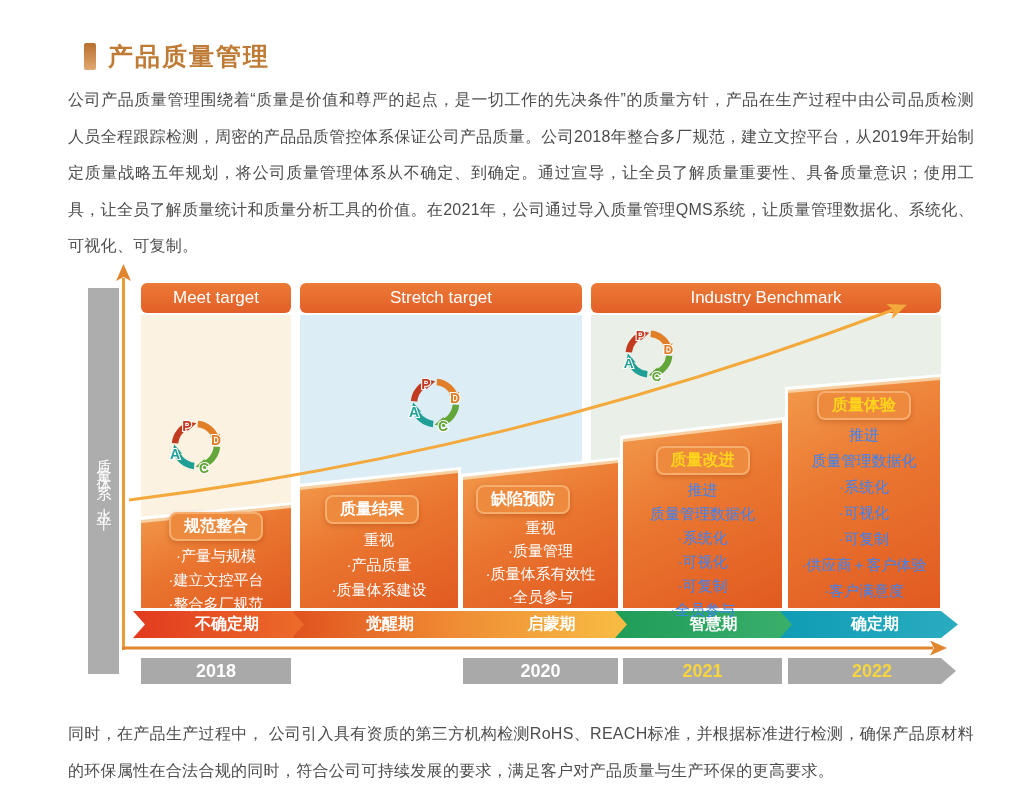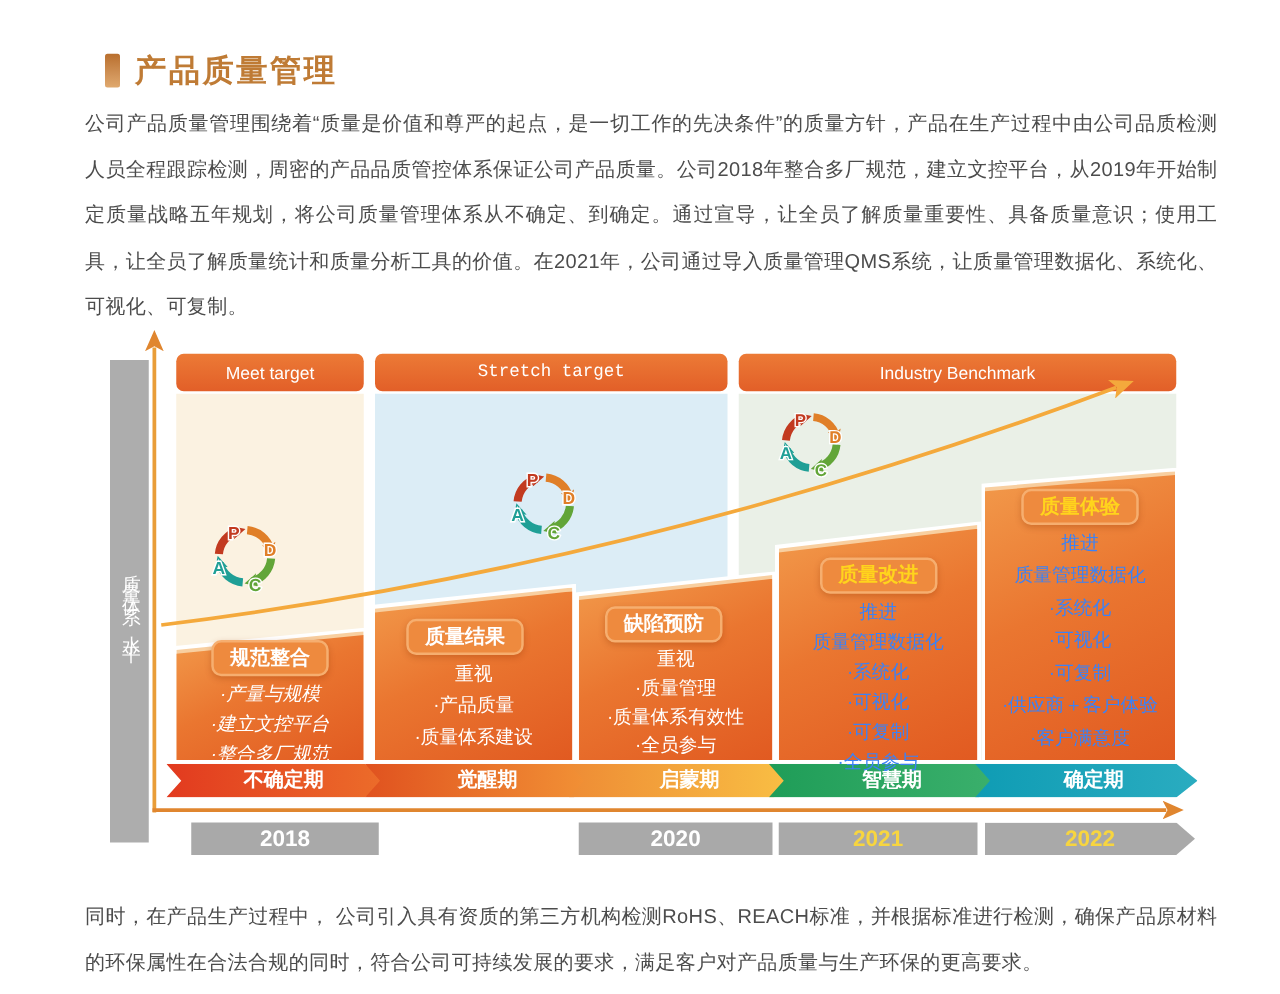--- a/index.html
+++ b/index.html
@@ -27,21 +27,21 @@
              writing-mode:vertical-rl; display:flex; align-items:center; justify-content:center;
              color:#fff; font-size:15px; letter-spacing:9px; }
 
   .bg-block { top:55px; height:293px; }
   .bg-cream { background:#fbf2e1; }
   .bg-blue  { background:#dcedf6; }
   .bg-sage  { background:#eaf0e7; }
 
   .banner { top:23px; height:30px; border-radius:6px;
             background:linear-gradient(180deg,#ec7a36,#e25f28);
-            color:#fff; font-size:14px; display:flex; align-items:center; justify-content:center;
+            color:#fff; font-size:17px; display:flex; align-items:center; justify-content:center;
             z-index:2; }
 
   .wave { clip-path: polygon(0 var(--off), 100% 0, 100% 100%, 0 100%); }
   .wave.white { background:#ffffff; z-index:1; }
   .wave.band  { background:#f8cfa0; z-index:1; }
   .wave.fill  { background:linear-gradient(155deg,#f29a4b 0%,#ea7630 45%,#e15a21 100%); z-index:1; }
 
   .badge-row { display:flex; justify-content:center; z-index:3; }
   .badge { background:#ee8a3e; border:2px solid #f6ae6f; border-radius:8px;
            padding:2px 13px; font-size:16px; font-weight:bold; color:#fff;
@@ -83,21 +83,21 @@
 
   <div class="diagram">
 
     <div class="abs sidebar">质量体系 水平</div>
 
     <div class="abs bg-block bg-cream" style="left:56px;width:150px;"></div>
     <div class="abs bg-block bg-blue" style="left:215px;width:282px;"></div>
     <div class="abs bg-block bg-sage" style="left:506px;width:350px;"></div>
 
     <div class="abs banner" style="left:56px;width:150px;">Meet target</div>
-    <div class="abs banner" style="left:215px;width:282px;font-family:Liberation Mono, monospace;">Stretch target</div>
+    <div class="abs banner" style="left:215px;width:282px;">Stretch target</div>
     <div class="abs banner" style="left:506px;width:350px;">Industry Benchmark</div>
 
     <div class="abs wave white" style="--off:15px;left:53px;width:156px;top:242px;height:106px;"></div>
     <div class="abs wave band" style="--off:15px;left:56px;width:150px;top:245px;height:103px;"></div>
     <div class="abs wave fill" style="--off:15px;left:56px;width:150px;top:248px;height:100px;"></div>
 
     <div class="abs wave white" style="--off:17px;left:212px;width:164px;top:207px;height:141px;"></div>
     <div class="abs wave band" style="--off:17px;left:215px;width:158px;top:210px;height:138px;"></div>
     <div class="abs wave fill" style="--off:17px;left:215px;width:158px;top:213px;height:135px;"></div>
 
@@ -112,31 +112,31 @@
     <div class="abs wave white" style="--off:13px;left:700px;width:158px;top:114px;height:234px;"></div>
     <div class="abs wave band" style="--off:13px;left:703px;width:152px;top:117px;height:231px;"></div>
     <div class="abs wave fill" style="--off:13px;left:703px;width:152px;top:120px;height:228px;"></div>
 
     <div class="abs badge-row" style="left:56px;width:150px;top:252px;">
         <span class="badge">规范整合</span>
       </div>
     <div class="abs badge-row" style="left:215px;width:144px;top:235px;">
         <span class="badge">质量结果</span>
       </div>
-    <div class="abs badge-row" style="left:357px;width:136px;top:225px;justify-content:flex-end;">
+    <div class="abs badge-row" style="left:370px;width:136px;top:225px;">
         <span class="badge">缺陷预防</span>
       </div>
     <div class="abs badge-row" style="left:538px;width:159px;top:186px;">
         <span class="badge yellow">质量改进</span>
       </div>
     <div class="abs badge-row" style="left:703px;width:152px;top:131px;">
         <span class="badge yellow">质量体验</span>
       </div>
 
-    <div class="abs items" style="left:53px;width:156px;top:284px;line-height:24px;font-style:italic;">
+    <div class="abs items" style="left:53px;width:156px;top:284px;line-height:24px;">
       <div>·产量与规模</div>
       <div>·建立文控平台</div>
       <div>·整合多厂规范</div>
     </div>
     <div class="abs items" style="left:215px;width:158px;top:267px;line-height:25px;">
       <div>重视</div>
       <div>·产品质量</div>
       <div>·质量体系建设</div>
     </div>
     <div class="abs items" style="left:375px;width:161px;top:256px;line-height:23px;">
@@ -162,21 +162,21 @@
       <div>·供应商＋客户体验</div>
       <div>·客户满意度</div>
     </div>
 
     <div class="abs stage c1" style="left:48px;width:176px;">不确定期</div>
     <div class="abs stage c2" style="left:207px;width:184px;">觉醒期</div>
     <div class="abs stage c3" style="left:370px;width:181px;">启蒙期</div>
     <div class="abs stage c4" style="left:530px;width:185px;">智慧期</div>
     <div class="abs stage c5" style="left:695px;width:178px;">确定期</div>
 
-    <div class="abs yearbar" style="left:68px;width:150px;">2018</div>
+    <div class="abs yearbar" style="left:56px;width:150px;">2018</div>
     <div class="abs yearbar" style="left:378px;width:155px;">2020</div>
     <div class="abs yearbar gold" style="left:538px;width:159px;">2021</div>
     <div class="abs yearbar gold tip" style="left:703px;width:168px;">2022</div>
 
     <svg class="abs pdca" style="left:79px;top:153px;" width="64" height="64" viewBox="0 0 64 64">
       <defs>
         <marker id="mr" markerUnits="userSpaceOnUse" markerWidth="11" markerHeight="11" refX="5" refY="5.5" orient="auto">
             <path d="M0,0 L11,5.5 L0,11 L2.5,5.5 Z" fill="#c23a20"></path>
           </marker>
         <marker id="mo" markerUnits="userSpaceOnUse" markerWidth="11" markerHeight="11" refX="5" refY="5.5" orient="auto">

